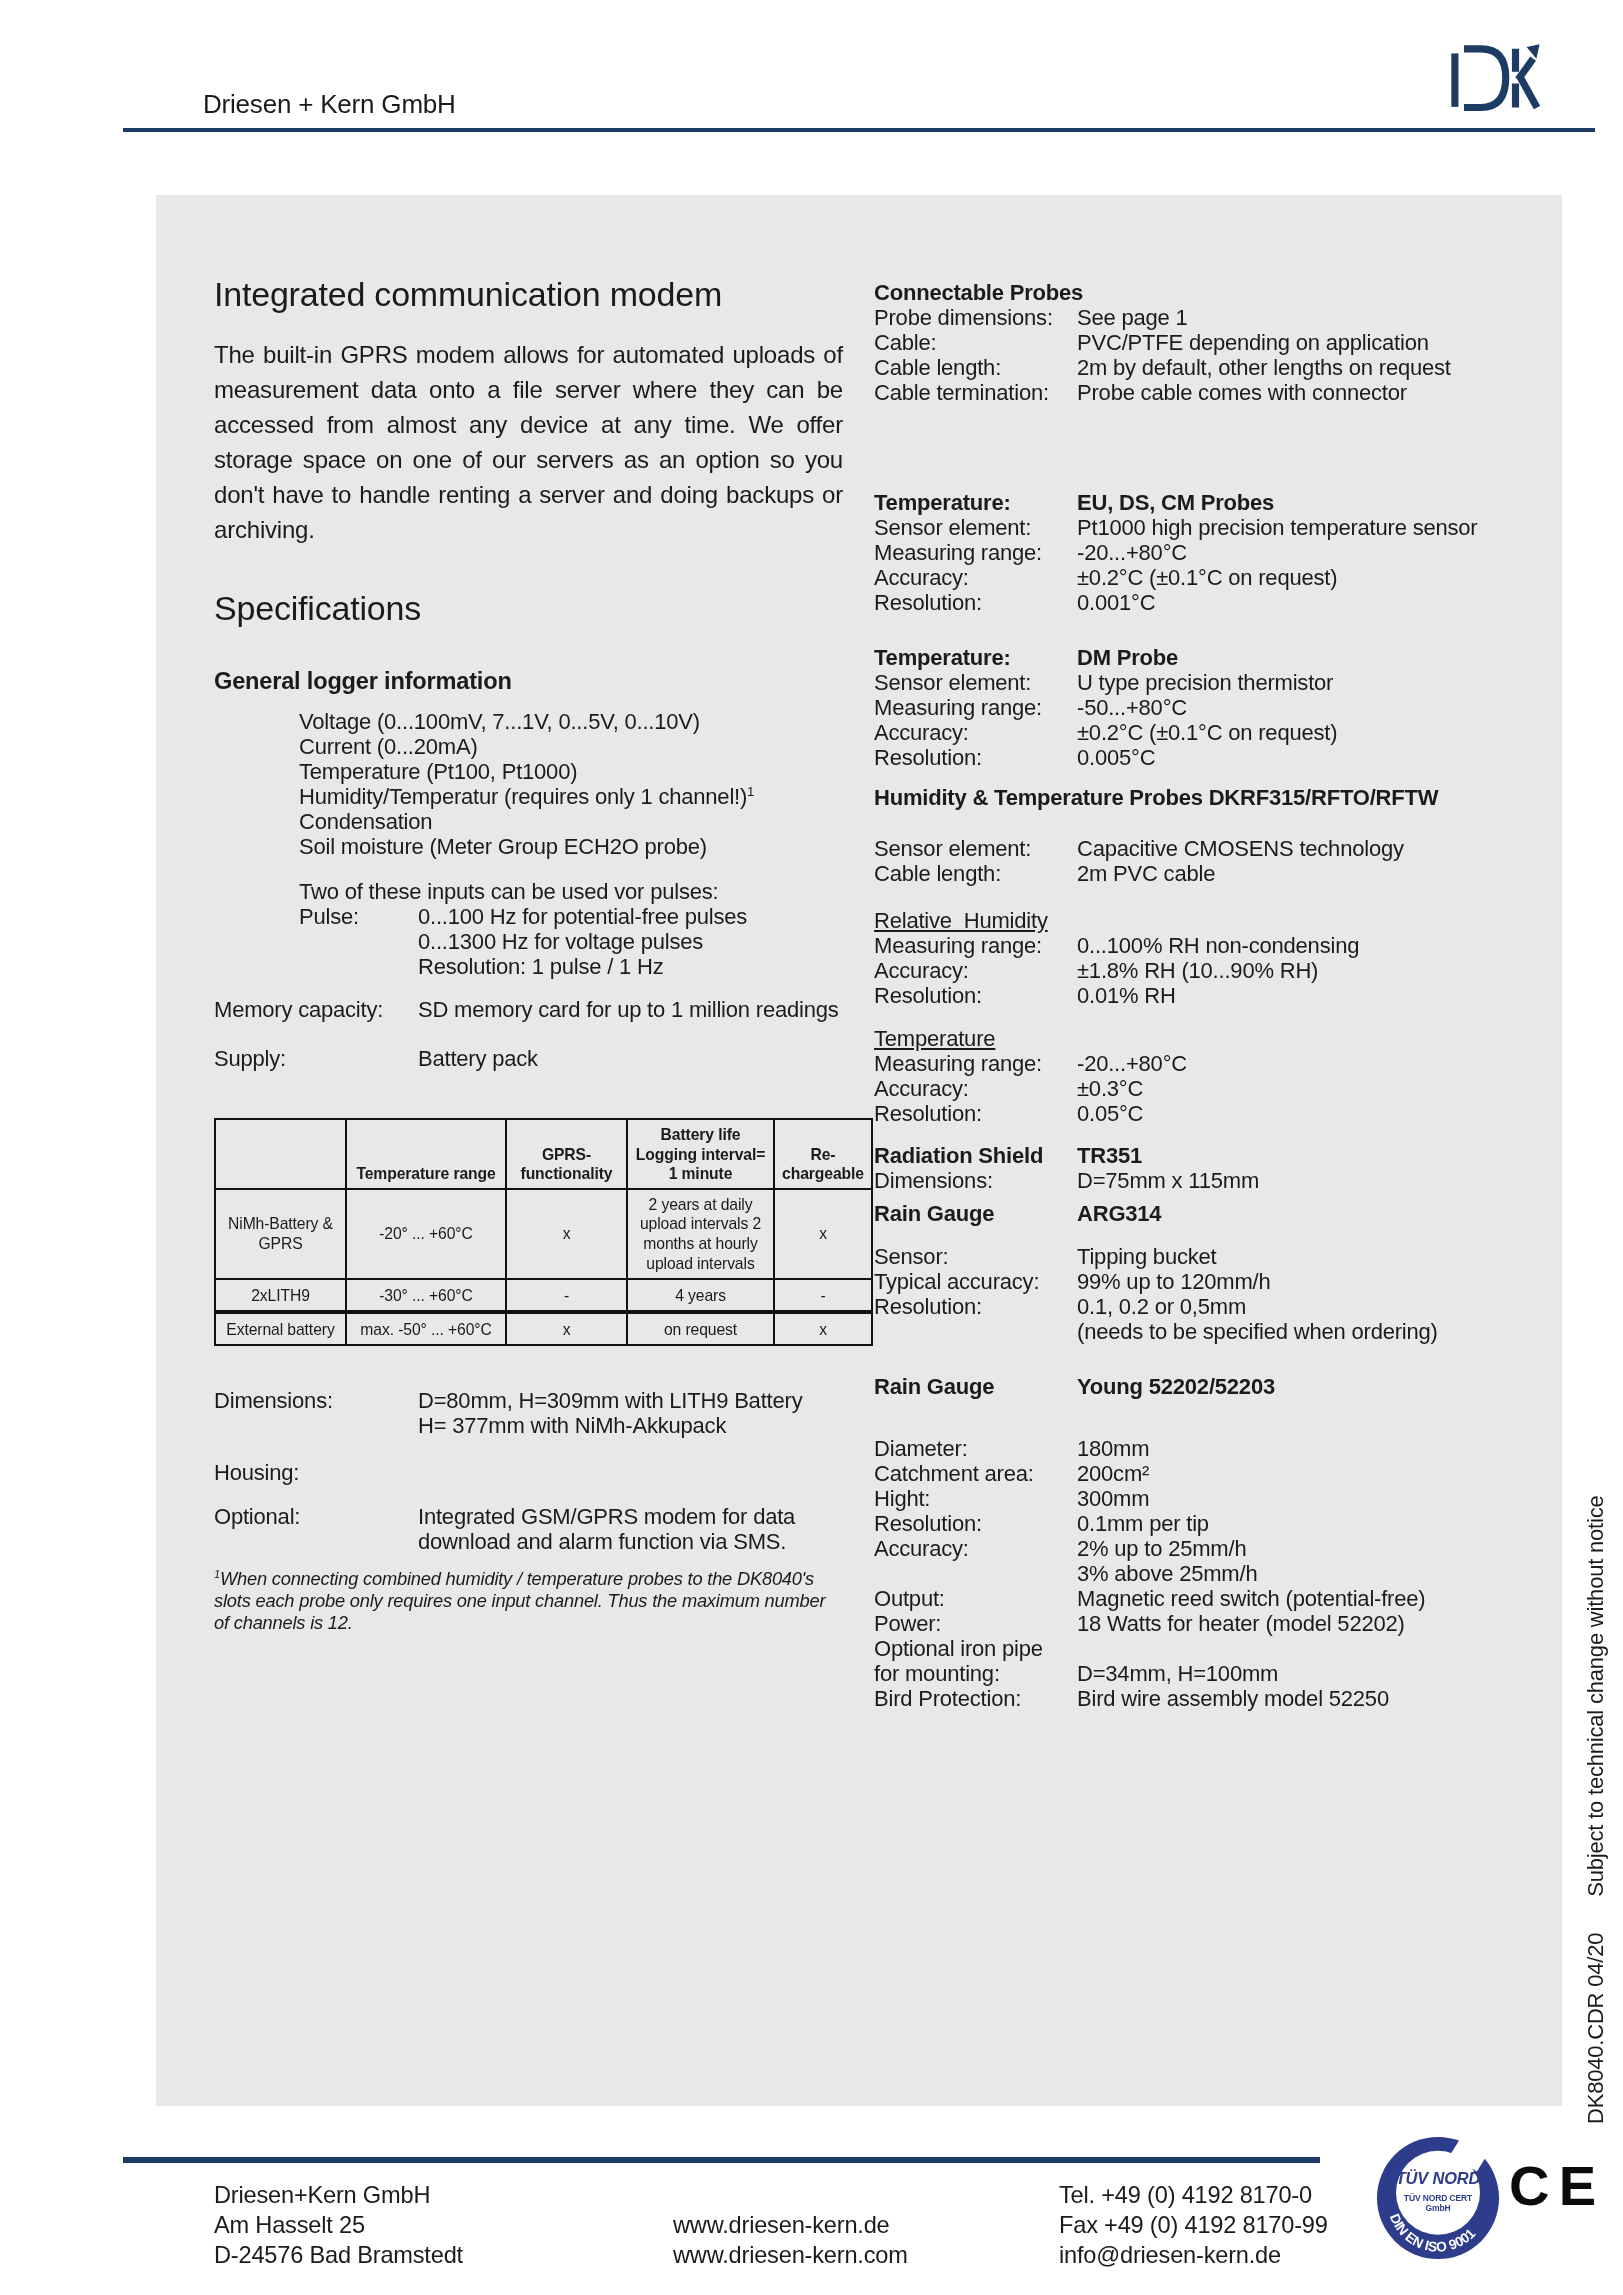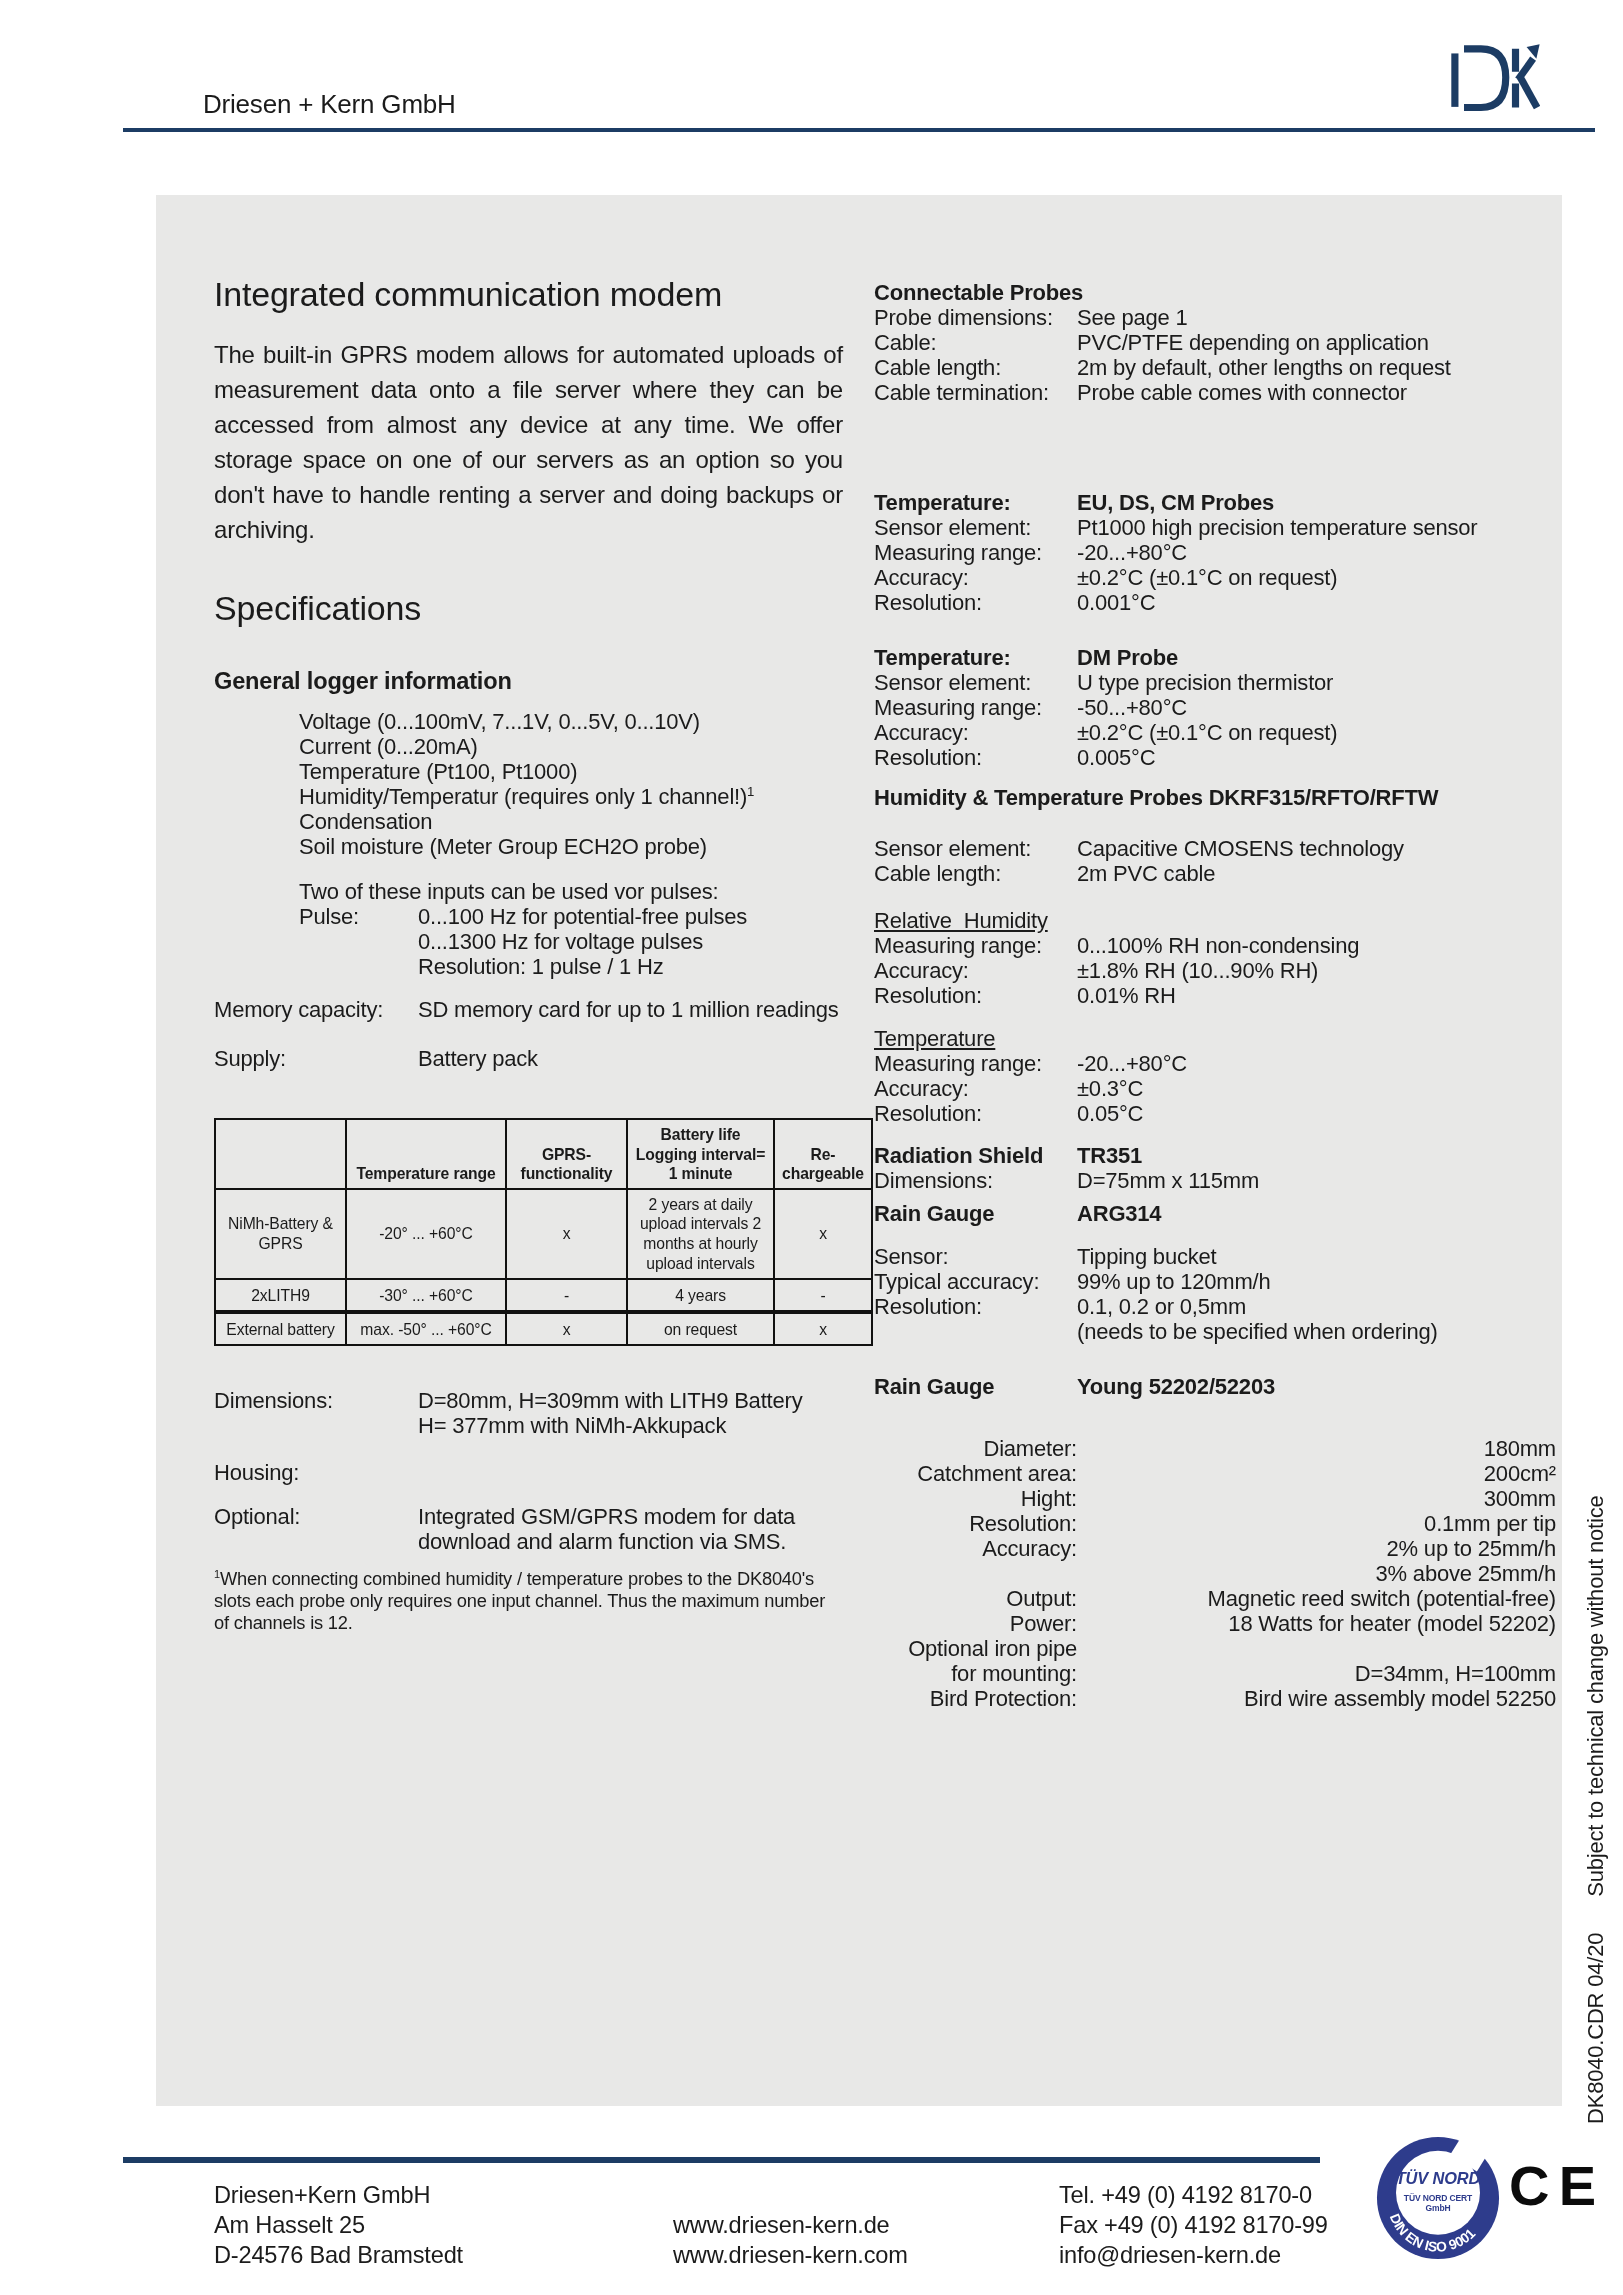--- a/index.html
+++ b/index.html
@@ -48,33 +48,33 @@
   
   .spec-table { margin-top:47px; border-collapse:collapse; table-layout:fixed; width:658px;
     font-size:15.7px; line-height:19.6px; letter-spacing:-0.1px; border:2.6px solid #111; }
   .spec-table td, .spec-table th { border:2px solid #111; text-align:center; vertical-align:middle; padding:5.2px 5.2px; }
   .spec-table thead th { font-weight:700; vertical-align:bottom; padding-bottom:3.9px; }
   .spec-table .thick-top td { border-top:4.6px solid #111; }
 
   .info-dimensions { margin-top:42px; }
   .info-housing { margin-top:22px; }
   .info-optional { margin-top:18.3px; }
-  .footnote { margin-top:14.4px; font-size:18.3px; line-height:22px; }
+  .footnote { margin-top:14.4px; font-size:18.3px; line-height:22px;font-style:italic; }
 
   
   .sec-connectable { margin-top:5.2px; }
   .sec-temp-eu { margin-top:85px; }
   .sec-temp-dm { margin-top:30px; }
   .sec-humidity { margin-top:14.4px; }
   .gap-s { margin-top:26px; }
   .gap-xs { margin-top:18.3px; }
   .sec-radiation { margin-top:17px; }
   .sec-rain-arg { margin-top:7.9px; }
   .sec-rain-young { margin-top:30px; }
-  .young-rows { margin-top:37px;text-align:right; }
+  .young-rows { margin-top:37px; }
   .rh-sub { margin-top:22px; }
   .t-sub { margin-top:18.3px; }
 
   
   .vnote { position:absolute; left:1535px; top:2124px; transform:rotate(-90deg); transform-origin:0 0;
     display:flex; gap:36px; font-size:22px; line-height:26px; white-space:nowrap; width:713px; }
 
   
   .footer-rule { position:absolute; left:75px; top:2157px; width:1197px; height:5.9px; background:#1c3c64; }
   .f-col { position:absolute; font-size:23.6px; line-height:30px; }

